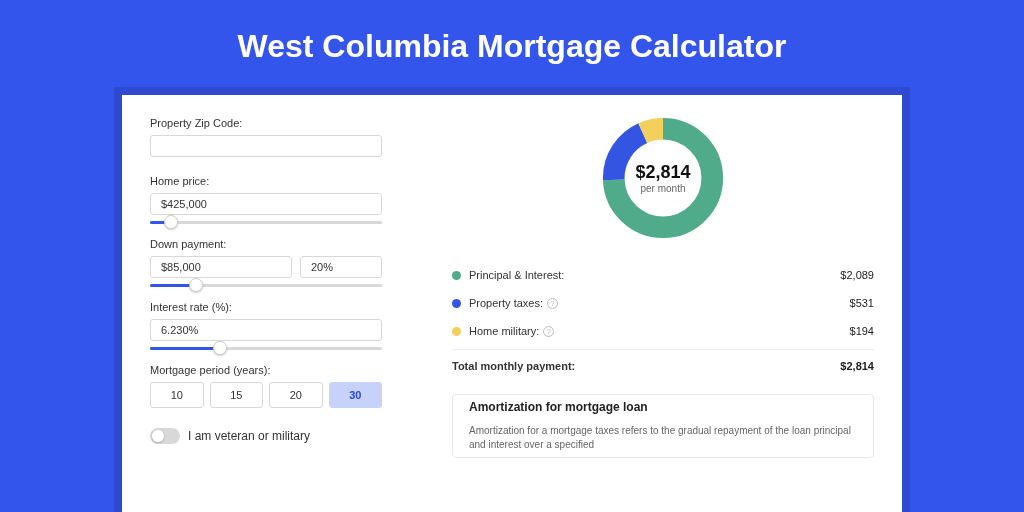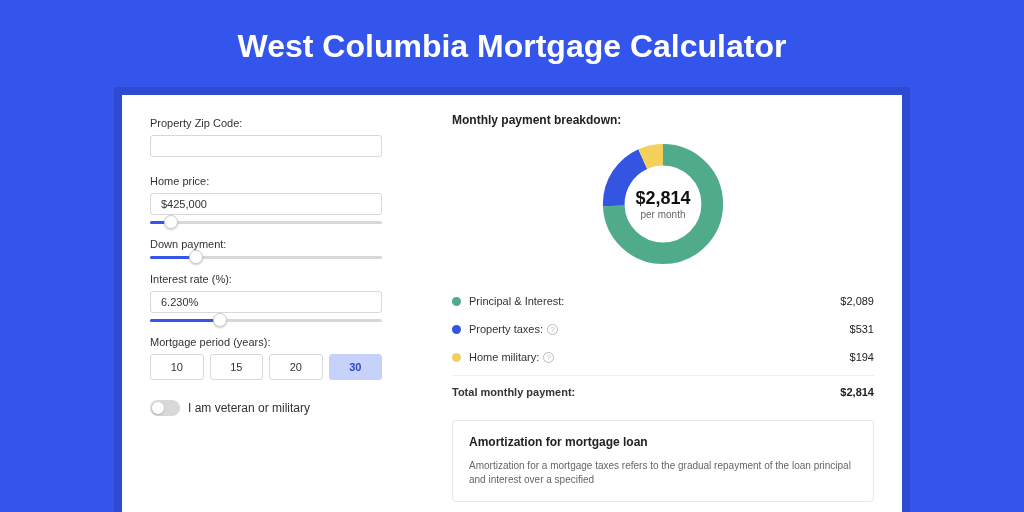--- a/index.html
+++ b/index.html
@@ -153,21 +153,21 @@
     width: 11px; height: 11px;
     border: 1px solid #bbb;
     border-radius: 50%;
     display: inline-flex;
     align-items: center; justify-content: center;
     font-size: 8px; color: #bbb;
   }
   .amort-box {
     border: 1px solid #e8e8e8;
     border-radius: 4px;
-    padding: 14px 16px;
+    padding: 5px 16px;
     margin-top: 14px;
   }
   .amort-title {
     font-size: 12px; font-weight: 700; color: #222;
     margin-bottom: 10px;
   }
   .amort-text { font-size: 10px; color: #666; line-height: 1.4; }
 </style>
 </head>
 <body>
@@ -187,20 +187,24 @@
       <label class="field-label">Home price:</label>
       <input class="text-input" type="text" value="$425,000" style="">
       <div class="slider-track">
         <div class="slider-fill" style="width:9%"></div>
         <div class="slider-thumb" style="left:calc(9% - 7px)"></div>
       </div>
     </div>
 
     <div class="field-block">
       <label class="field-label">Down payment:</label>
+      <div class="dp-row">
+        <input class="text-input" type="text" value="$85,000" style="">
+        <input class="text-input" type="text" value="20%" style="">
+      </div>
       <div class="slider-track">
         <div class="slider-fill" style="width:20%"></div>
         <div class="slider-thumb" style="left:calc(20% - 7px)"></div>
       </div>
     </div>
 
     <div class="field-block">
       <label class="field-label">Interest rate (%):</label>
       <input class="text-input" type="text" value="6.230%" style="">
       <div class="slider-track">
@@ -221,21 +225,20 @@
 
     <div class="toggle-row">
       <div class="toggle"></div>
       <span class="toggle-label">I am veteran or military</span>
     </div>
 
   </div>
 
   <div class="right-col">
 
-    <div class="section-title">Monthly payment breakdown:</div>
 
     <div class="donut-wrap">
       <div class="donut">
         <svg width="130" height="130" viewBox="0 0 42 42">
           <circle cx="21" cy="21" r="15.915" fill="none" stroke="#4fab8a" stroke-width="7" stroke-dasharray="74.24 25.76" stroke-dashoffset="0"></circle>
           <circle cx="21" cy="21" r="15.915" fill="none" stroke="#3355e2" stroke-width="7" stroke-dasharray="18.87 81.13" stroke-dashoffset="-74.24"></circle>
           <circle cx="21" cy="21" r="15.915" fill="none" stroke="#f3cf5b" stroke-width="7" stroke-dasharray="6.89 93.11" stroke-dashoffset="-93.11"></circle>
         </svg>
         <div class="donut-center">
           <div class="donut-amount">$2,814</div>

